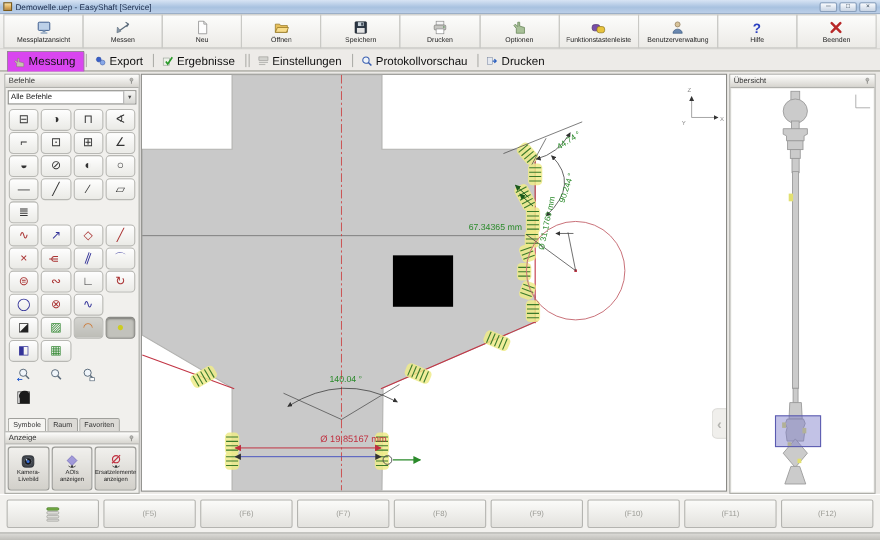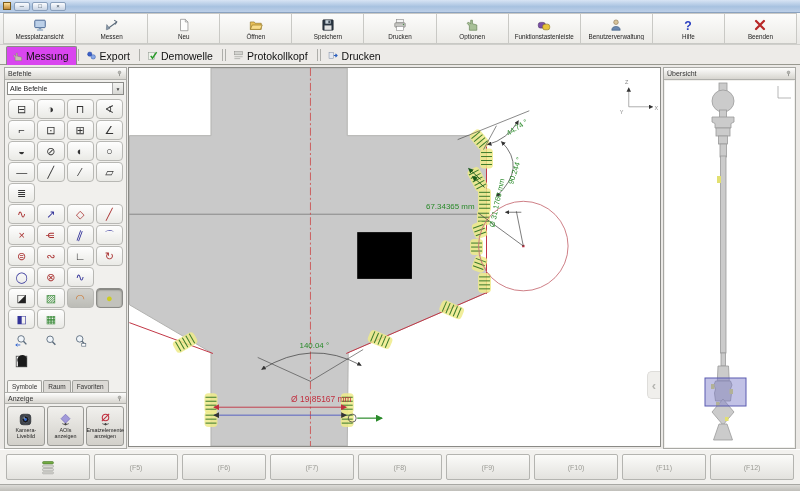--- a/index.html
+++ b/index.html
@@ -66,20 +66,21 @@
 .fkey .icon svg{width:16px;height:16px;}
 .statusbar{height:7px;background:linear-gradient(#dcdbd7,#bfbeb9);border-top:1px solid #a8a8a4;}
 </style>
 </head>
 <body>
 
 <div id="win">
 
   <div class="titlebar">
     <div class="appicon"></div>
+    <span class="title-text">Demowelle.uep - EasyShaft [Service]</span>
     <div class="winbtns">
       <div class="winbtn">─</div>
       <div class="winbtn">□</div>
       <div class="winbtn">×</div>
     </div>
   </div>
 
   <div class="toolbar" id="toolbar">
       <div class="tbtn">
         <span class="icon">
@@ -205,35 +206,44 @@
         <span>Export</span>
       </div>
       <span class="tabsep"></span>
       <div class="tab">
         <span class="icon">
           <svg viewBox="0 0 16 16">
             <rect x="2" y="4" width="8.5" height="9.5" fill="#eef2ea" stroke="#8a948a" stroke-width=".7"></rect>
             <path d="M5.5 8.5 l2.5 3.5 l6 -9" stroke="#2a9a2a" stroke-width="2.2" fill="none"></path>
           </svg>
         </span>
-        <span>Demowelle</span>
+        <span>Ergebnisse</span>
       </div>
       <span class="tabsep"></span>
       <span class="tabsep"></span>
       <div class="tab">
         <span class="icon">
           <svg viewBox="0 0 16 16">
             <rect x="2" y="2.5" width="12" height="4.5" fill="#d2d2ce" stroke="#8a8a86" stroke-width=".7"></rect>
             <rect x="2" y="9" width="12" height="1.5" fill="#b8b8b4"></rect>
             <rect x="2" y="11.8" width="8.5" height="1.5" fill="#b8b8b4"></rect>
           </svg>
         </span>
-        <span>Protokollkopf</span>
+        <span>Einstellungen</span>
       </div>
       <span class="tabsep"></span>
+      <div class="tab">
+        <span class="icon">
+          <svg viewBox="0 0 16 16">
+            <circle cx="6.8" cy="6.8" r="4.2" fill="#eef4fa" stroke="#3a5fb0" stroke-width="1.4"></circle>
+            <path d="M10 10 L14 14" stroke="#3a5fb0" stroke-width="2"></path>
+          </svg>
+        </span>
+        <span>Protokollvorschau</span>
+      </div>
       <span class="tabsep"></span>
       <div class="tab">
         <span class="icon">
           <svg viewBox="0 0 16 16">
             <rect x="1.5" y="3.5" width="6.5" height="9" fill="#e4e8f0" stroke="#7a88a0" stroke-width=".7"></rect>
             <path d="M8.5 8 h4.5 m-2.2 -2.4 l2.4 2.4 l-2.4 2.4" stroke="#2a5fc0" stroke-width="1.6" fill="none"></path>
           </svg>
         </span>
         <span>Drucken</span>
       </div>

